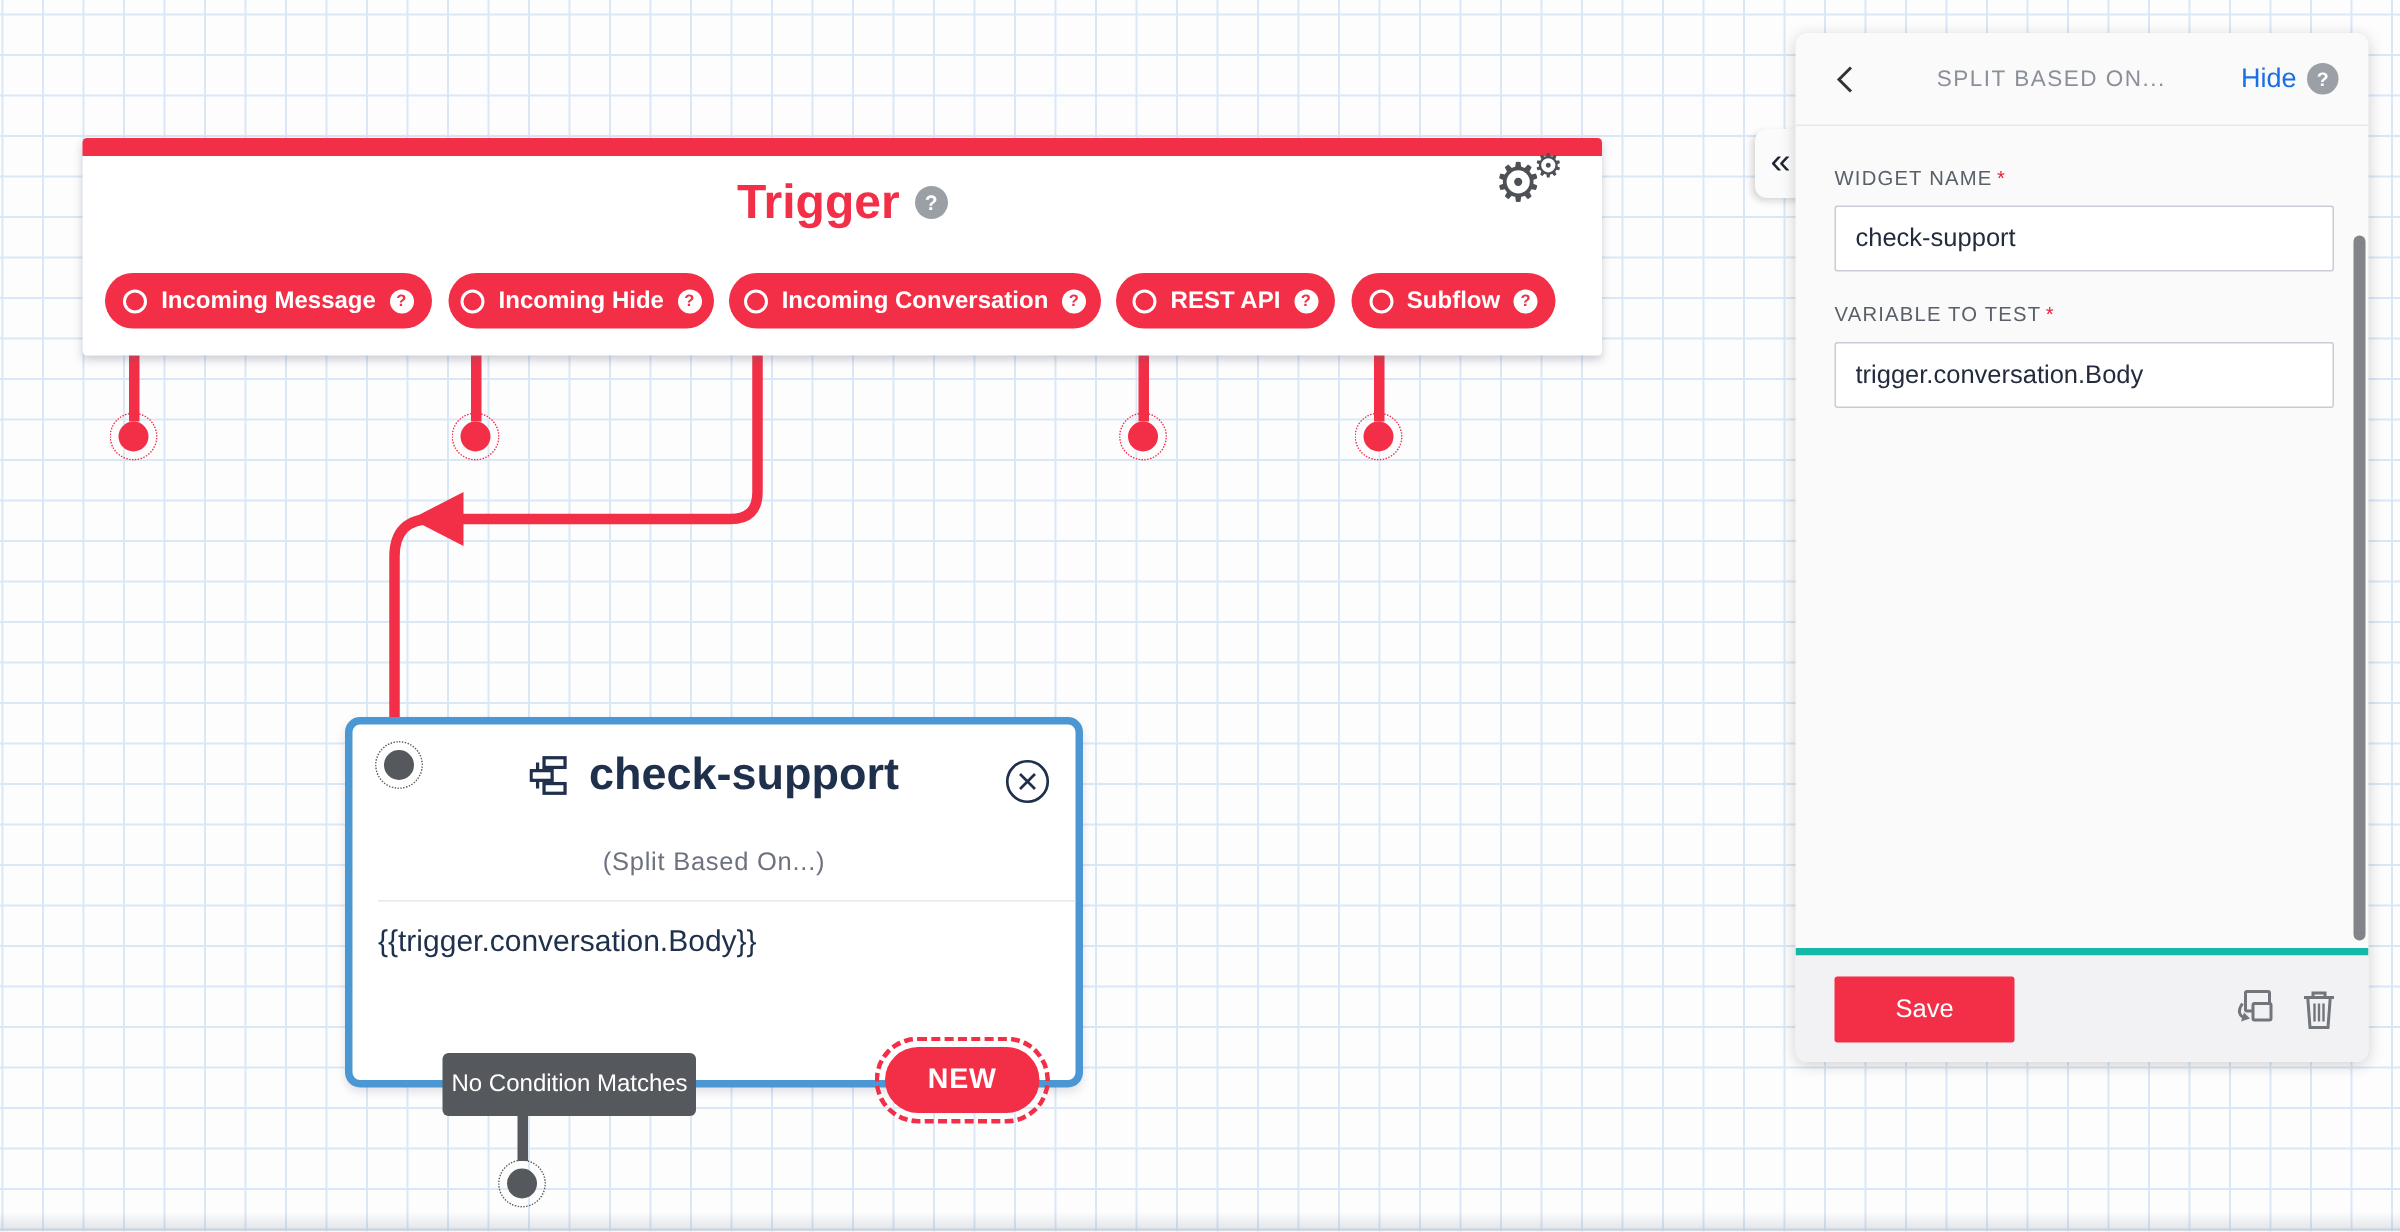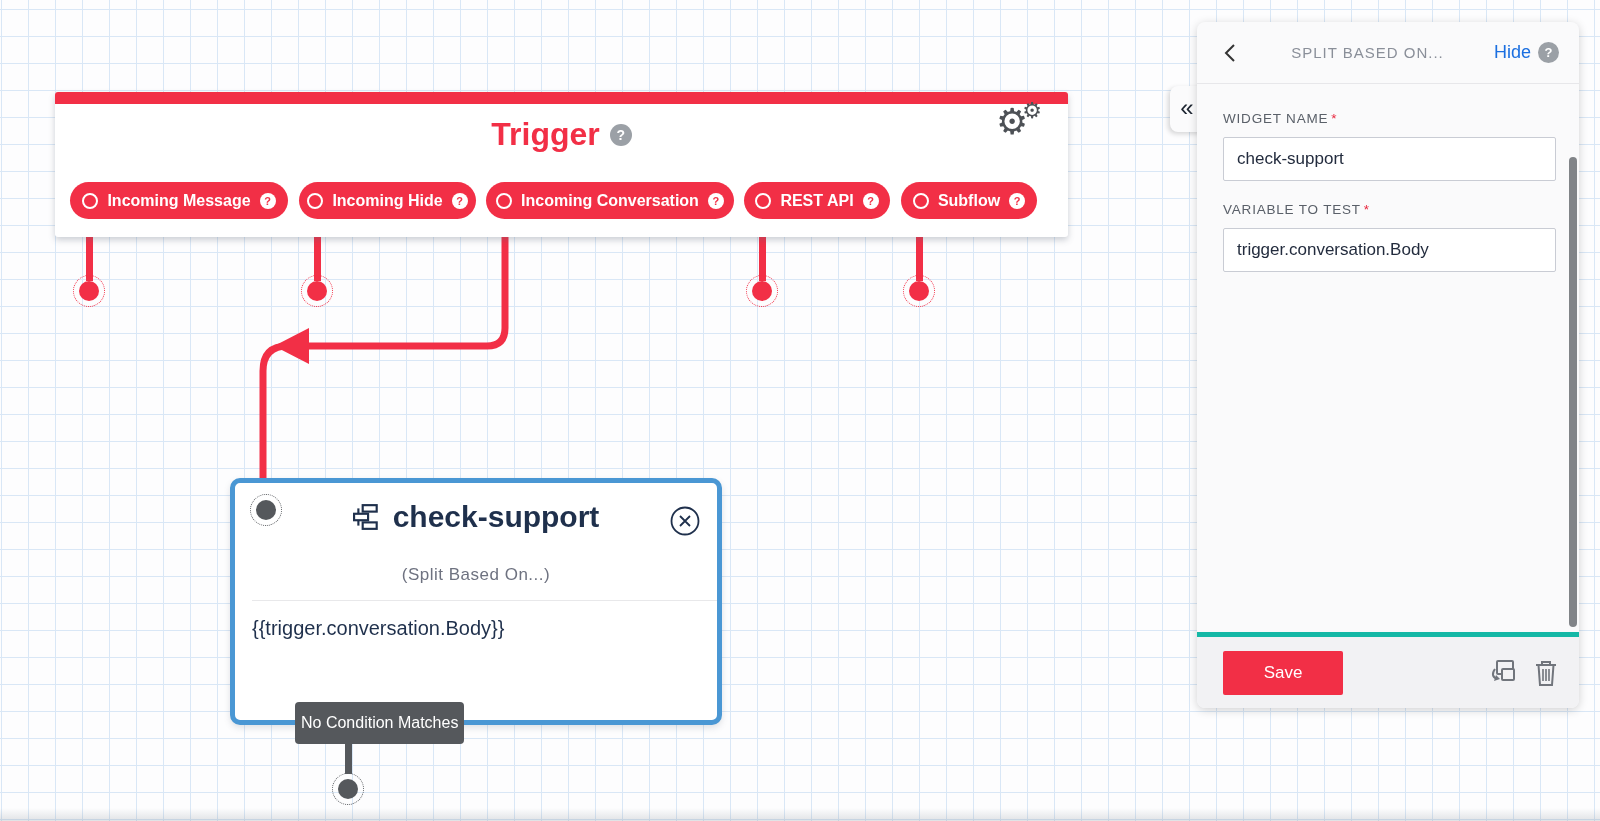--- a/index.html
+++ b/index.html
@@ -242,20 +242,23 @@
       <path d="M11 11 L21 21 M21 11 L11 21" stroke="#1f304c" stroke-width="1.8"></path>
     </svg>
     <div class="split-subtitle">(Split Based On...)</div>
     <div class="split-divider"></div>
     <div class="split-variable">{{trigger.conversation.Body}}</div>
   </div>
 
   <div class="no-match-label">No Condition Matches</div>
   <div class="stub dark" style="left:345px;top:742px;height:32px;"></div>
   <div class="port dark" style="left:332px;top:773px;"></div>
+  <div class="new-btn-outer">
+    <div class="new-btn-inner">NEW</div>
+  </div>
 
   <div class="collapse-tab">
     <span>«</span>
   </div>
 
   <div class="panel">
     <div class="panel-header">
       <svg class="back-btn" viewBox="0 0 20 22">
         <polyline points="13,3 5,11 13,19" fill="none" stroke="#333" stroke-width="2"></polyline>
       </svg>

